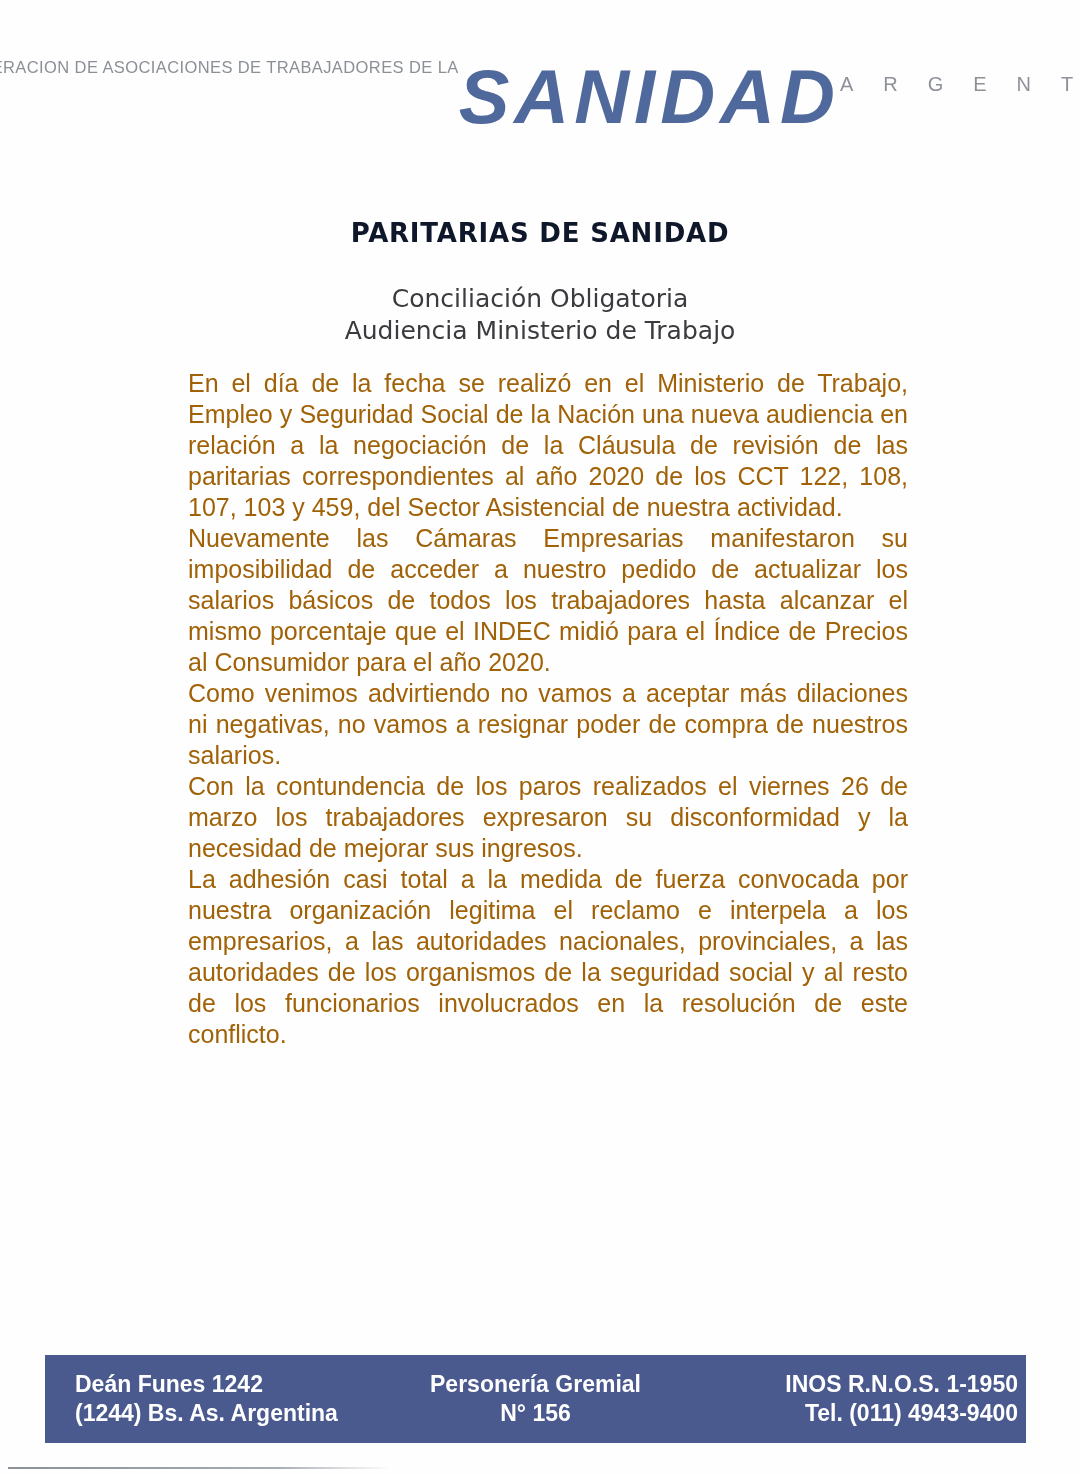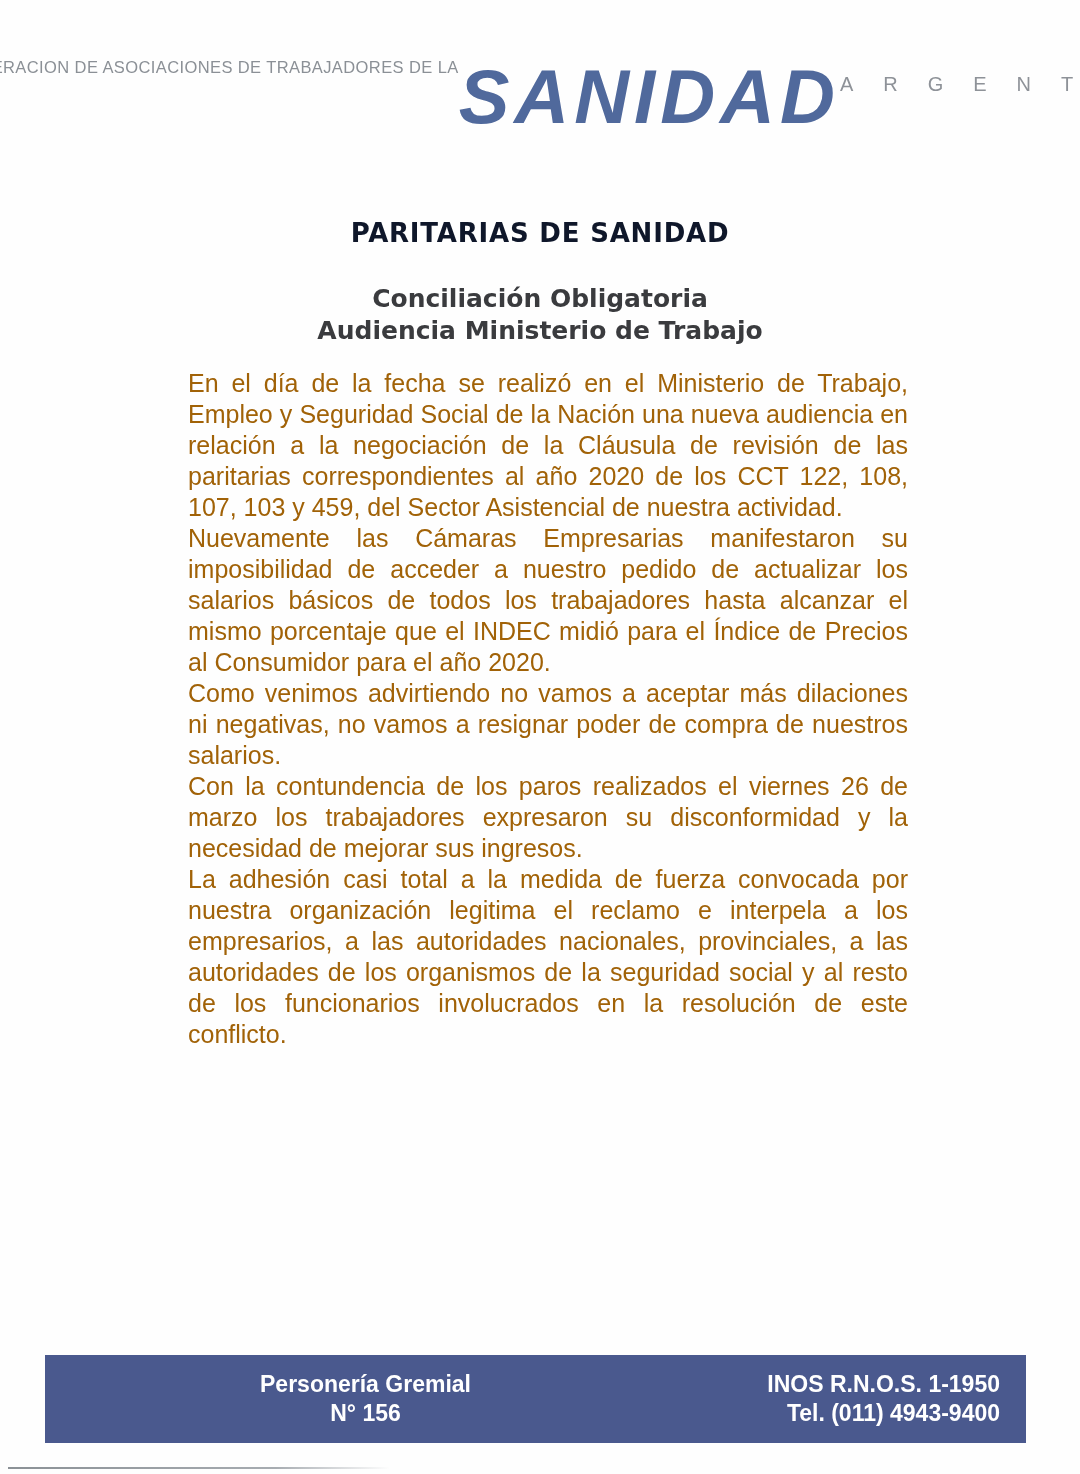--- a/index.html
+++ b/index.html
@@ -41,21 +41,21 @@
     position:absolute; top:218px; left:0; width:100%;
     text-align:center;
     font-family:"DejaVu Sans", sans-serif;
     font-weight:bold; font-size:26px; letter-spacing:0.8px;
     color:#0f172a;
   }
   .doc-subtitle {
     position:absolute; top:283px; left:0; width:100%;
     text-align:center;
     font-family:"DejaVu Sans", sans-serif;
-    font-weight:bold; font-size:25px; line-height:32px;
+    font-weight:normal; font-size:25px; line-height:32px;
     color:#3a3b3e;
   }
 
   
   .body-text {
     position:absolute; top:368px; left:188px; width:720px;
     font-size:25px; line-height:31px;
     text-align:justify; text-justify:inter-word;
     color:#a16207;
   }
@@ -64,21 +64,21 @@
   
   .footer-bar {
     position:absolute; top:1355px; left:45px; width:981px; height:88px;
     background:#4a598e;
     display:flex; align-items:center;
     color:#ffffff; font-weight:bold;
     font-size:23px; line-height:29px;
   }
   .footer-left  { width:340px; padding-left:30px; box-sizing:border-box; }
   .footer-center{ flex:1; text-align:center; }
-  .footer-right { width:340px; padding-right:26px; box-sizing:border-box; text-align:right; }
+  .footer-right { width:340px; padding-right:8px; box-sizing:border-box; text-align:right; }
 
   
   .scan-line {
     position:absolute; top:1467px; left:8px; width:382px; height:2px;
     background:linear-gradient(to right, #8b9196 0%, #a7acb1 70%, rgba(167,172,177,0) 100%);
   }
 </style>
 </head>
 <body>
 
@@ -110,20 +110,24 @@
   <div class="body-text">
 
   <p>En el día de la fecha se realizó en el Ministerio de Trabajo, Empleo y Seguridad Social de la Nación una nueva audiencia en relación a la negociación de la Cláusula de revisión de las paritarias correspondientes al año 2020 de los CCT 122, 108, 107, 103 y 459, del Sector Asistencial de nuestra actividad.</p>
       <p>Nuevamente las Cámaras Empresarias manifestaron su imposibilidad de acceder a nuestro pedido de actualizar los salarios básicos de todos los trabajadores hasta alcanzar el mismo porcentaje que el INDEC midió para el Índice de Precios al Consumidor para el año 2020.</p>
       <p>Como venimos advirtiendo no vamos a aceptar más dilaciones ni negativas, no vamos a resignar poder de compra de nuestros salarios.</p>
       <p>Con la contundencia de los paros realizados el viernes 26 de marzo los trabajadores expresaron su disconformidad y la necesidad de mejorar sus ingresos.</p>
       <p>La adhesión casi total a la medida de fuerza convocada por nuestra organización legitima el reclamo e interpela a los empresarios, a las autoridades nacionales, provinciales, a las autoridades de los organismos de la seguridad social y al resto de los funcionarios involucrados en la resolución de este conflicto.</p>
     </div>
 
   <div class="footer-bar">
+    <div class="footer-left">
+      <div>Deán Funes 1242</div>
+      <div>(1244) Bs. As. Argentina</div>
+    </div>
     <div class="footer-center">
       <div>Personería Gremial</div>
       <div>N° 156</div>
     </div>
     <div class="footer-right">
       <div>INOS R.N.O.S. 1-1950</div>
       <div>Tel. (011) 4943-9400</div>
     </div>
   </div>
 

